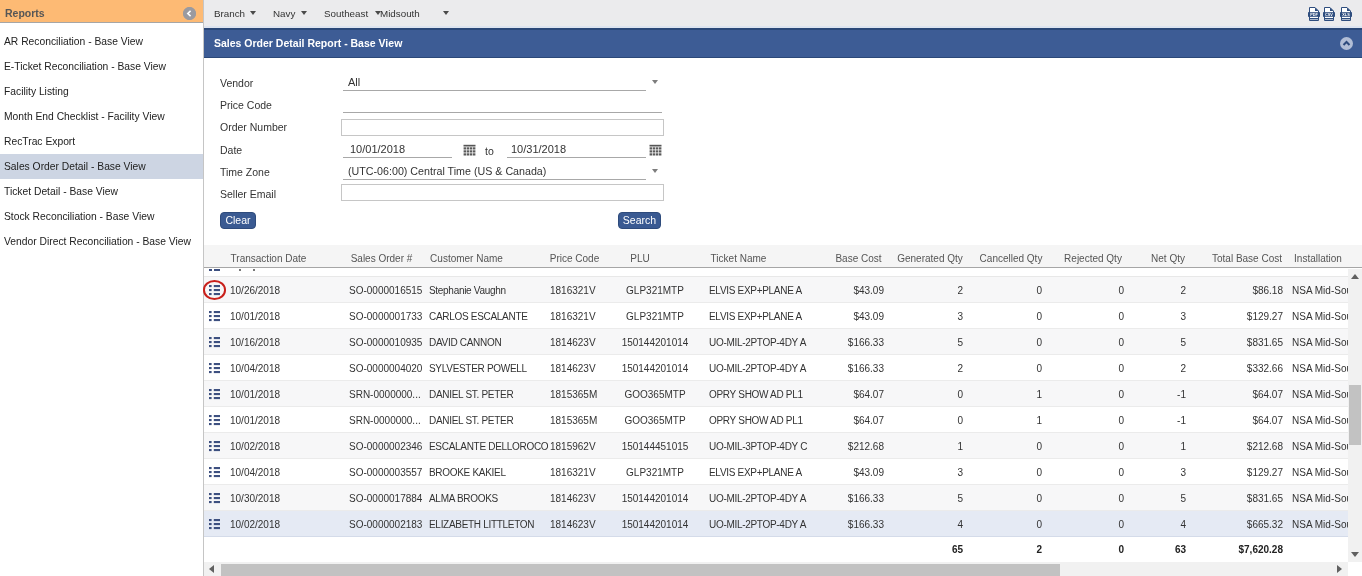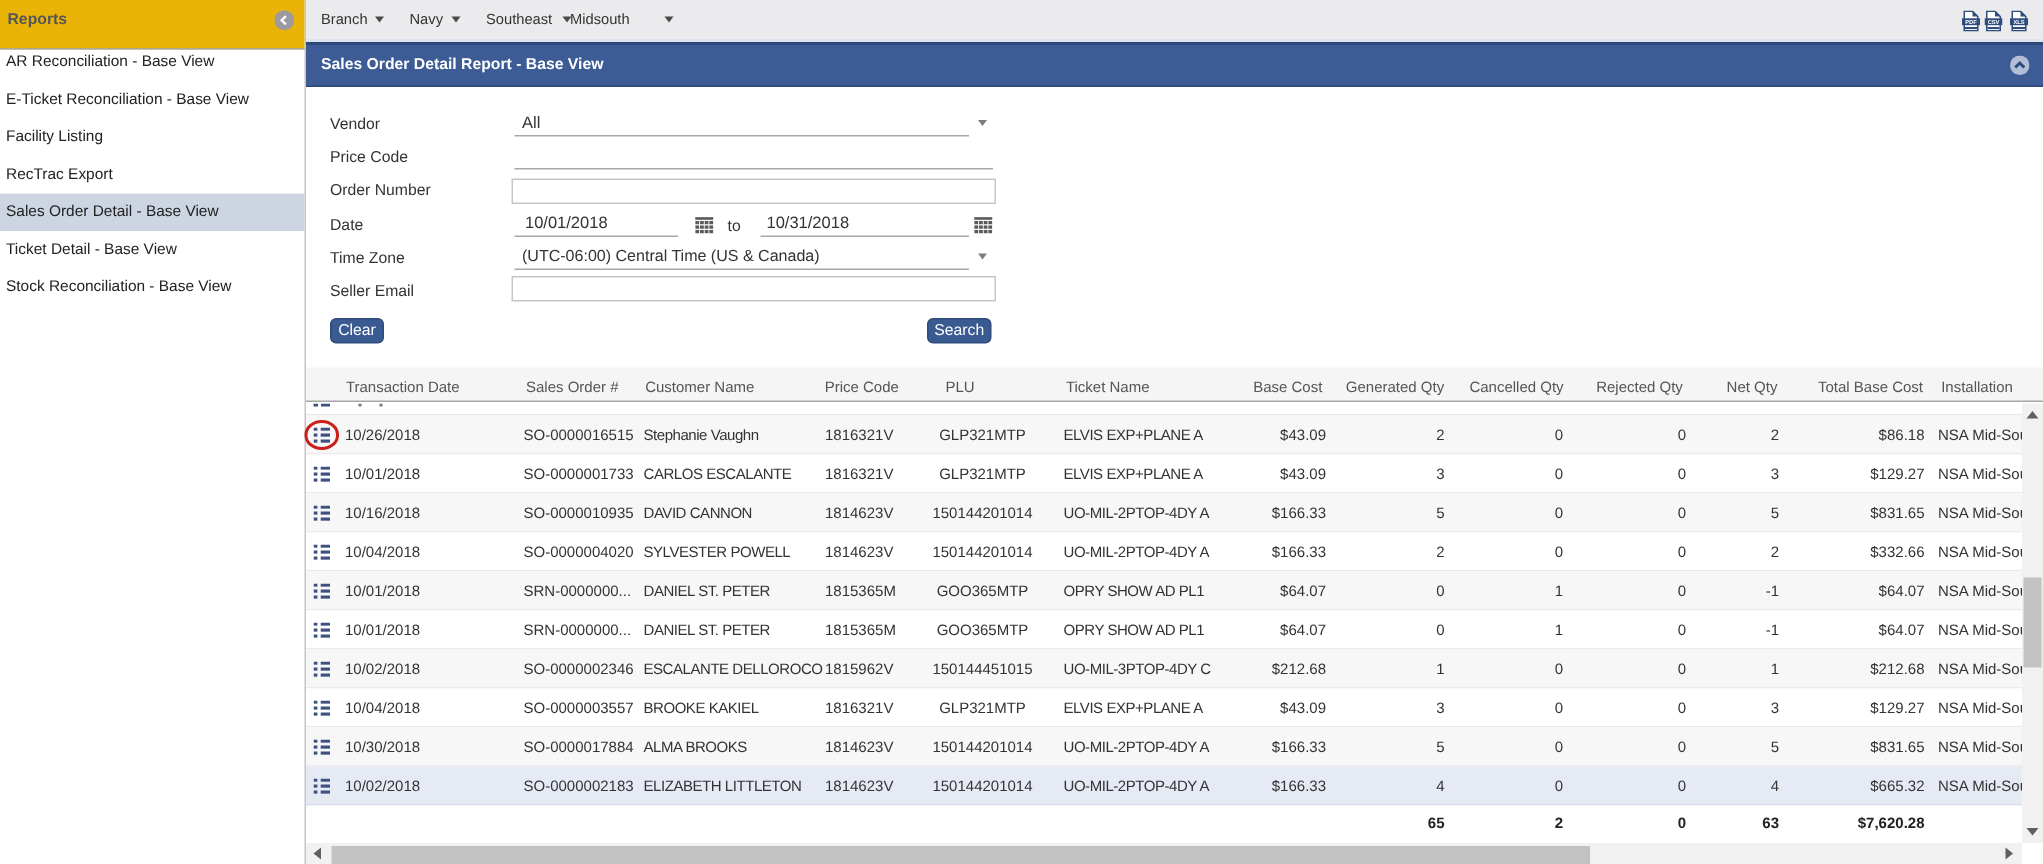--- a/index.html
+++ b/index.html
@@ -2,21 +2,21 @@
 <html><head><meta charset="utf-8"><title>Reports</title>
 <style>
 *{margin:0;padding:0;box-sizing:border-box}
 svg{display:block}
 html,body{width:1362px;height:576px;overflow:hidden;background:#fff;
 font-family:"Liberation Sans",sans-serif;}
 #app{position:absolute;left:0;top:0;width:1362px;height:576px}
 .abs{position:absolute}
 
 #sidebar{position:absolute;left:0;top:0;width:204px;height:576px;background:#fff;border-right:1px solid #c5c5c5}
-#sbhead{position:absolute;left:0;top:0;width:203px;height:33px;background:#eab308;border-bottom:1px solid #a6a6a6;color:#565656;font-weight:bold;font-size:10.5px;line-height:27px;padding-left:5px}
+#sbhead{position:absolute;left:0;top:0;width:203px;height:23px;background:#fdba74;border-bottom:1px solid #a6a6a6;color:#565656;font-weight:bold;font-size:10.5px;line-height:27px;padding-left:5px}
 #sbcol{position:absolute;left:183px;top:7px;width:13px;height:13px;border-radius:50%;background:#9a9aa0}
 #sblist{position:absolute;left:0;top:29px;width:203px}
 .si{height:25px;line-height:25px;font-size:10.3px;color:#222;padding-left:4px;white-space:nowrap}
 .si.sel{background:#cdd5e3}
 
 #topbar{position:absolute;left:204px;top:0;width:1158px;height:26px;background:#ebebed}
 #topbar .mi{position:absolute;top:0;height:26px;line-height:27px;font-size:9.8px;color:#333}
 .tbarrow{position:absolute;top:11px;width:0;height:0;border-left:3px solid transparent;border-right:3px solid transparent;border-top:4px solid #4a4a4a}
 #paleline{position:absolute;left:204px;top:26px;width:1158px;height:2px;background:#dde4f0}
 
@@ -471,19 +471,21 @@
    <span id="sbcol">
         <svg width="13" height="13" viewBox="0 0 13 13">
           <circle cx="6.5" cy="6.5" r="6.5" fill="#9a9aa0"></circle>
           <path d="M7.6 3.8 L4.8 6.5 L7.6 9.2" stroke="#fff" stroke-width="1.6" fill="none"></path>
         </svg>
       </span>
    <div id="sblist">
         <div class="si">AR Reconciliation - Base View</div>
 <div class="si">E-Ticket Reconciliation - Base View</div>
 <div class="si">Facility Listing</div>
+<div class="si">Month End Checklist - Facility View</div>
 <div class="si">RecTrac Export</div>
 <div class="si sel">Sales Order Detail - Base View</div>
 <div class="si">Ticket Detail - Base View</div>
 <div class="si">Stock Reconciliation - Base View</div>
+<div class="si">Vendor Direct Reconciliation - Base View</div>
       </div>
  </div>
  <div id="redcirc"></div>
 </div>
 </body></html>

